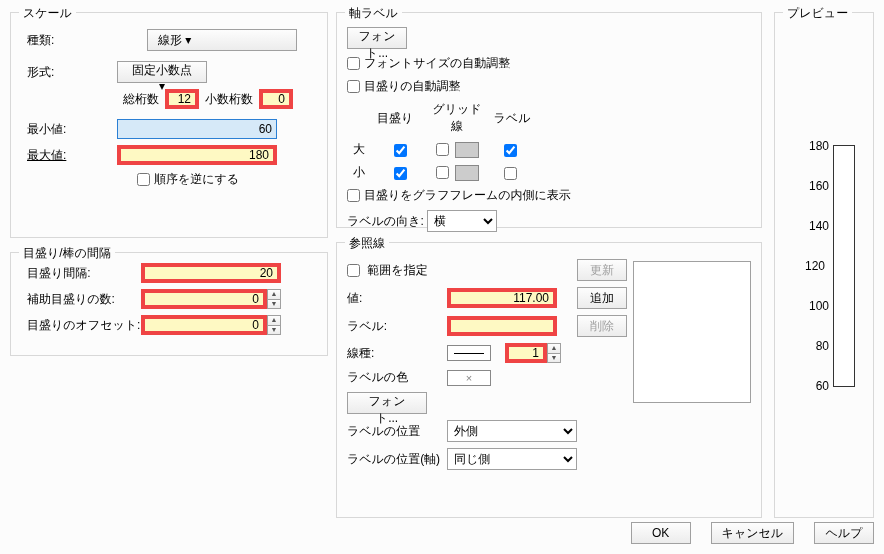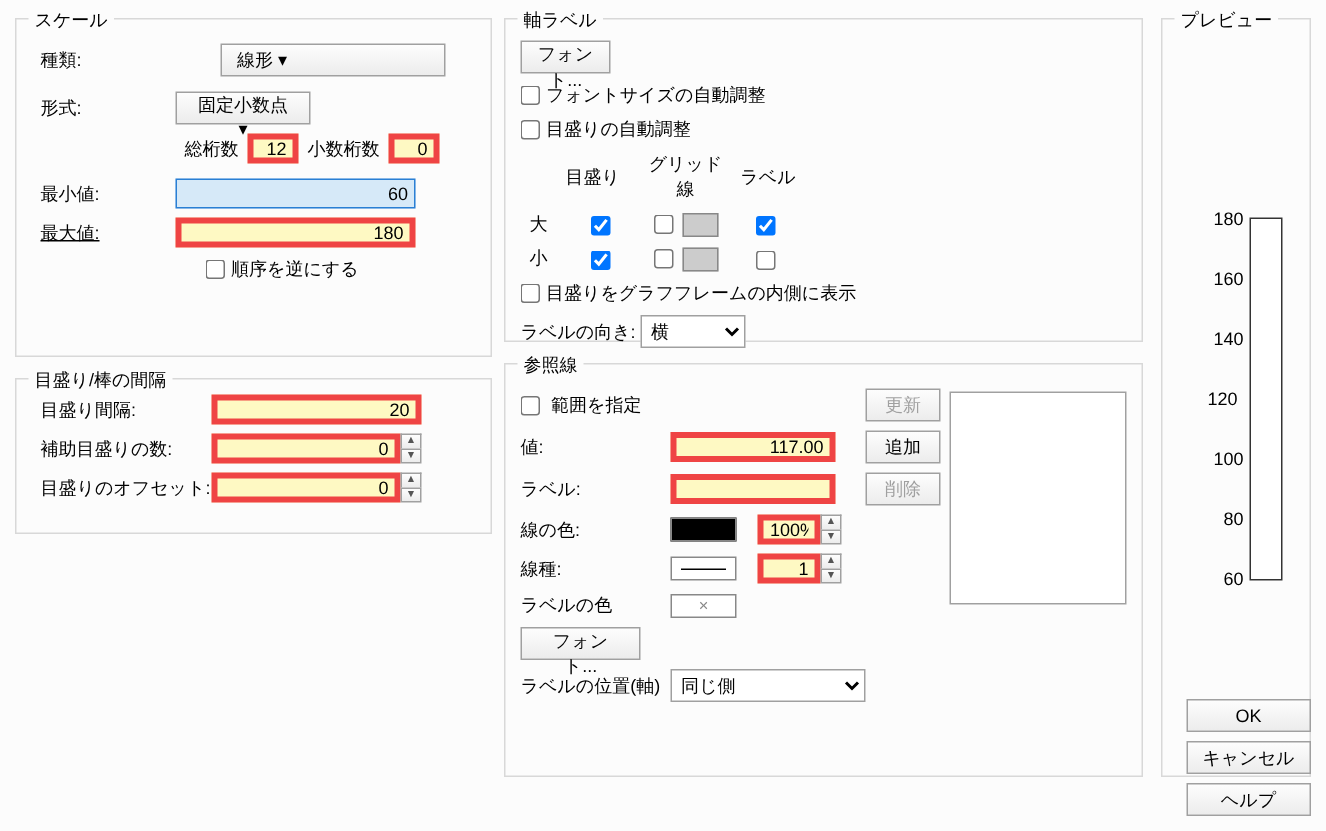--- a/index.html
+++ b/index.html
@@ -94,22 +94,21 @@
   .preview-bar {
     width: 22px; height: 242px;
     border: 1px solid #333;
     background: #fff;
   }
   .footer-btns {
     position: absolute;
     right: 10px;
     bottom: 10px;
     display: flex;
-    gap: 6px;
-    flex-direction: column;
+    gap: 20px;
   }
   .footer-btns button { min-width: 60px; }
   .listbox {
     border: 1px solid #a0a0a0;
     background: #fff;
   }
 </style>
 </head>
 <body>
 
@@ -253,32 +252,20 @@
     <button class="btn" style="width:50px;">追加</button>
   </div>
 
   <div class="row">
     <span class="lbl" style="width:100px;">ラベル:</span>
     <input type="text" class="left" style="width: 110px;" value="">
     <span style="width:20px;"></span>
     <button class="btn disabled" style="width:50px;">削除</button>
   </div>
 
-  <div class="row">
-    <span class="lbl" style="width:100px;">線の色:</span>
-    <span class="swatch black"></span>
-    <span style="width:14px;"></span>
-    <div class="spinner">
-      <input type="text" style="width: 42px; text-align: center;" value="100%">
-      <div class="spin-btns">
-          <div>▲</div>
-          <div>▼</div>
-        </div>
-    </div>
-  </div>
 
   <div class="row">
     <span class="lbl" style="width:100px;">線種:</span>
     <span class="linekind"></span>
     <span style="width:14px;"></span>
     <div class="spinner">
       <input type="text" style="width: 42px;" value="1">
       <div class="spin-btns">
           <div>▲</div>
           <div>▼</div>
@@ -288,20 +275,26 @@
 
   <div class="row">
     <span class="lbl" style="width:100px;">ラベルの色</span>
     <span class="swatch x">×</span>
   </div>
 
   <div class="row">
     <button class="btn" style="width:80px;">フォント...</button>
   </div>
 
+  <div class="row">
+    <span class="lbl" style="width:100px;">ラベルの位置</span>
+    <select style="width:130px;">
+      <option>外側</option>
+    </select>
+  </div>
 
   <div class="row">
     <span class="lbl" style="width:100px;">ラベルの位置(軸)</span>
     <select style="width:130px;">
       <option>同じ側</option>
     </select>
   </div>
 
   <div class="listbox" style="position:absolute; right:10px; top:18px; width:118px; height:142px;"></div>
 </div>

